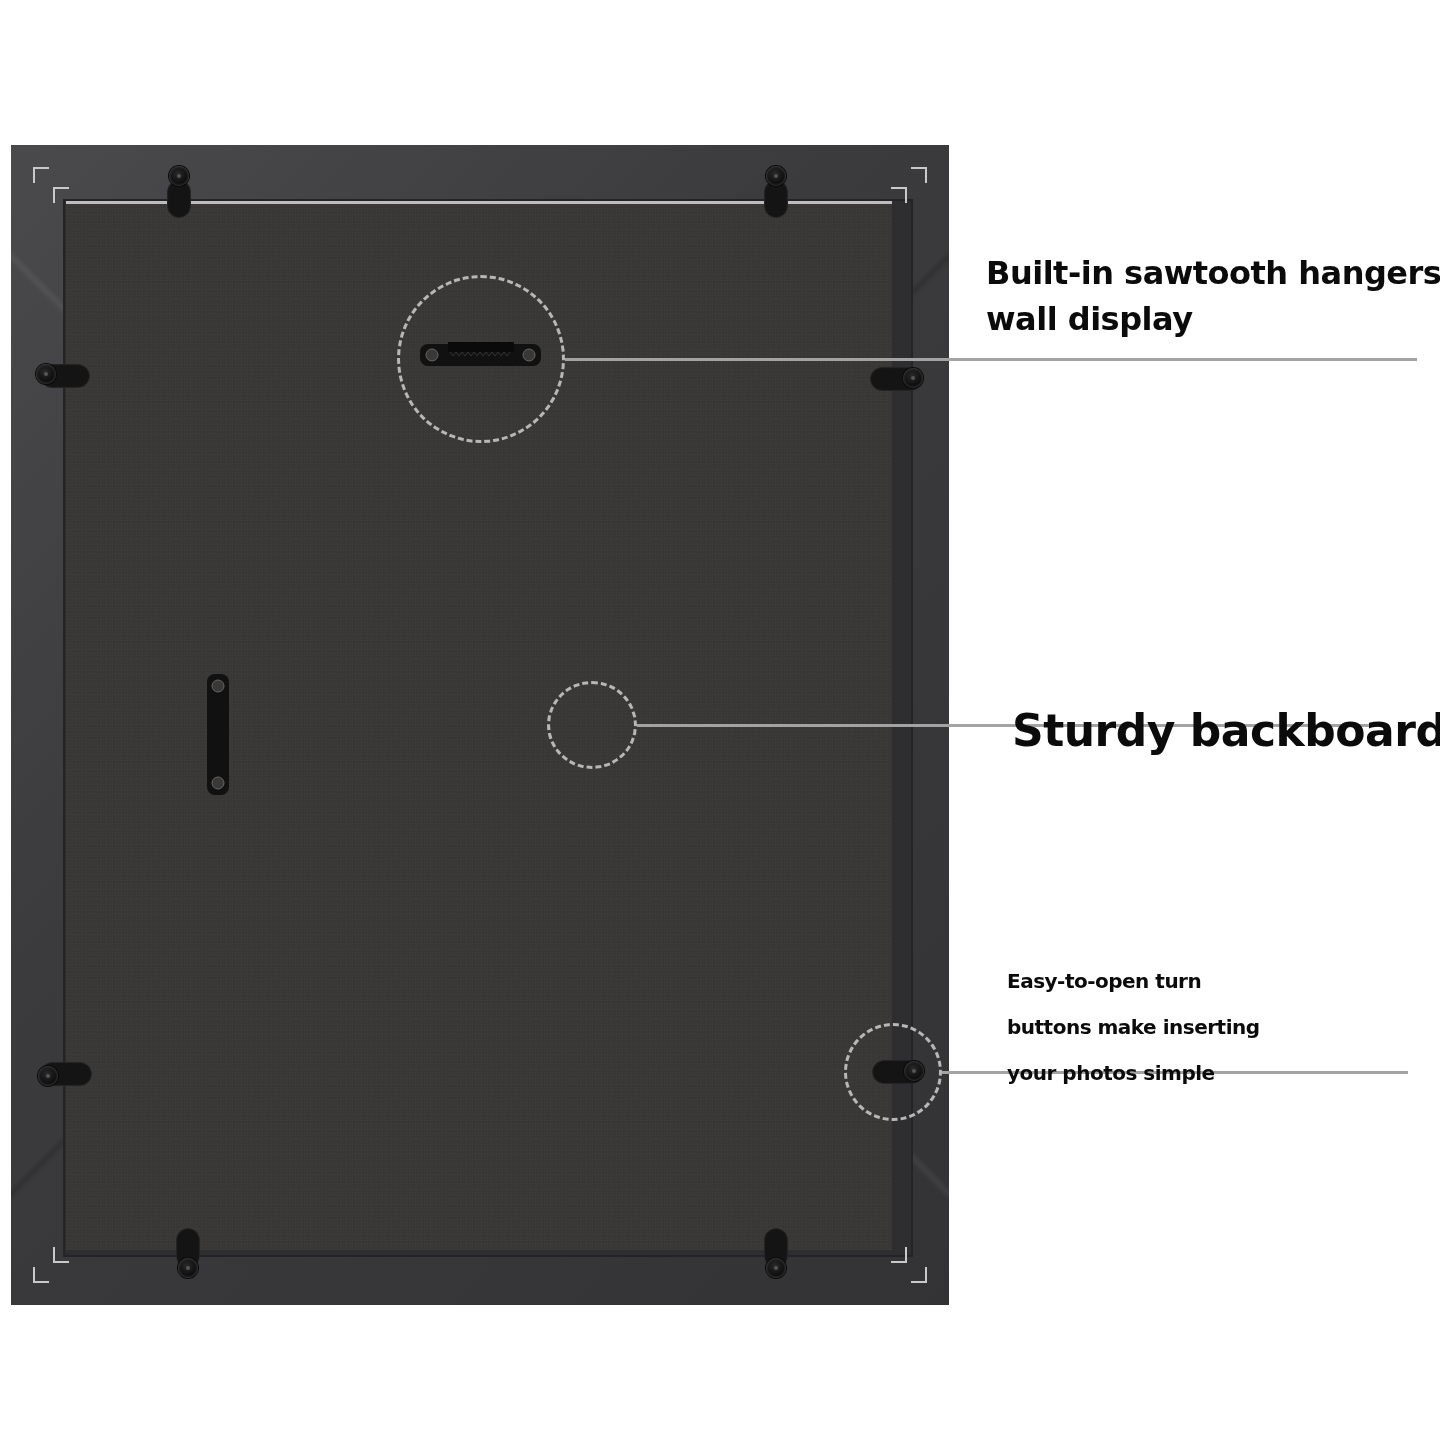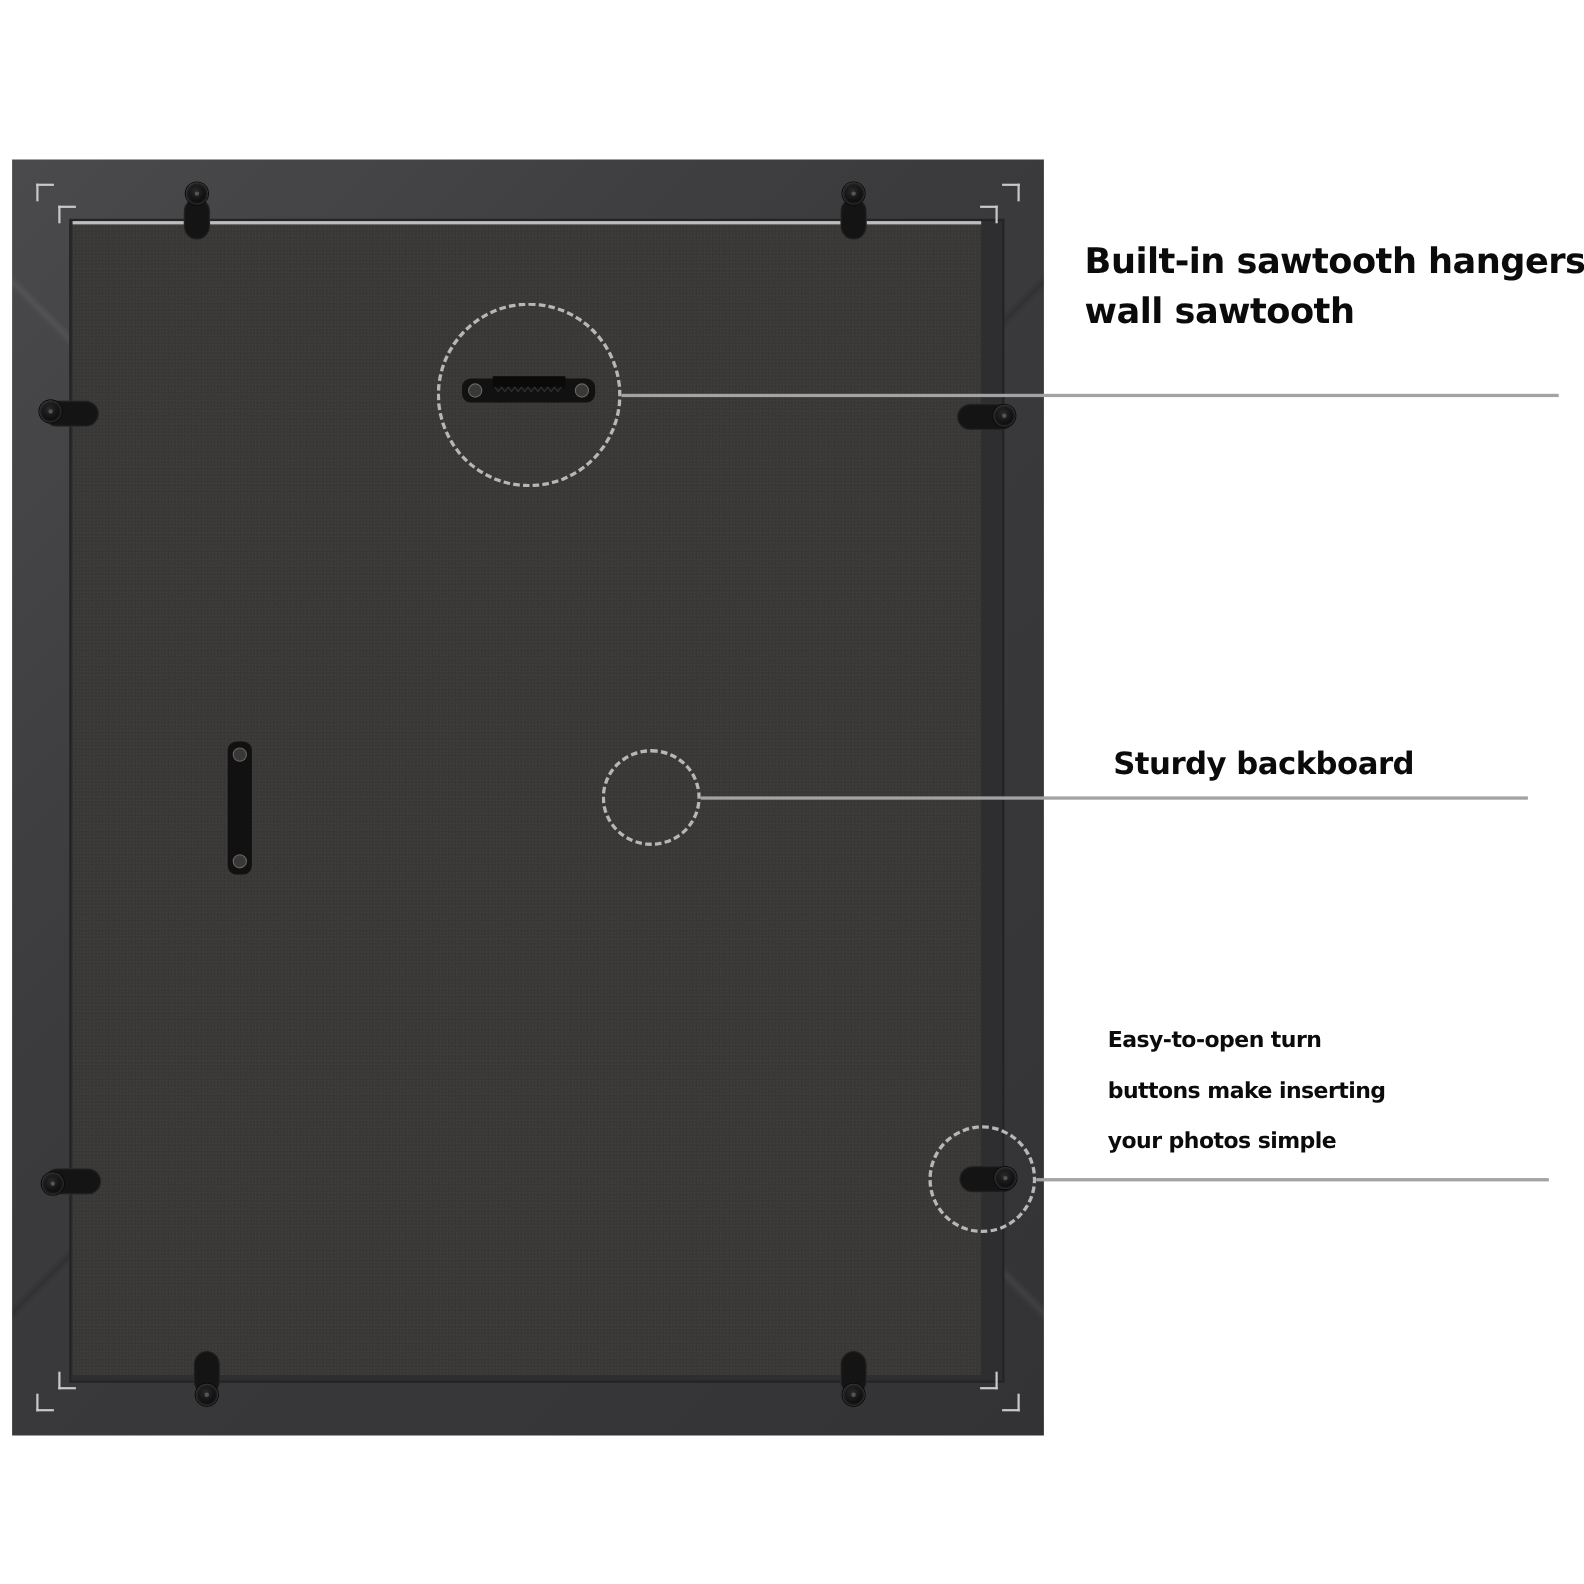--- a/index.html
+++ b/index.html
@@ -64,23 +64,24 @@
     position: absolute; left: 418px; top: 340px; width: 125px; height: 30px;
   }
   .hanger-v {
     position: absolute; left: 203px; top: 672px; width: 30px; height: 125px;
   }
 
   .callout {
     position: absolute; color: #0b0b0b; font-weight: bold;
     font-family: "DejaVu Sans", "Liberation Sans", sans-serif;
     letter-spacing: -0.5px;
+    margin-top: 36px;
   }
   .callout-1 { left: 986px; top: 214px; font-size: 32px; line-height: 46px; width: 450px; }
-  .callout-2 { left: 1012px; top: 672px; font-size: 28px; line-height: 46px; width: 400px; }
+  .callout-2 { left: 1012px; top: 672px; font-size: 44px; line-height: 46px; width: 400px; }
   .callout-3 { left: 1007px; top: 922px; font-size: 20px; line-height: 46px; width: 420px; }
   .callout span { display: block; white-space: nowrap; }
 </style>
 </head>
 <body>
 
 <div class="frame">
   <div class="frame-bevel"></div>
   <div class="rabbet"></div>
 
@@ -132,21 +133,21 @@
 <div class="dash-circle" style="left:397px;top:275px;width:168px;height:168px;"></div>
 <div class="dash-circle" style="left:547px;top:681px;width:90px;height:88px;"></div>
 <div class="dash-circle" style="left:844px;top:1023px;width:98px;height:98px;"></div>
 
 <div class="leader" style="left:565px;top:358px;width:852px;"></div>
 <div class="leader" style="left:637px;top:724px;width:752px;"></div>
 <div class="leader" style="left:942px;top:1071px;width:466px;"></div>
 
 <div class="callout callout-1">
   <span>Built-in sawtooth hangers</span>
-  <span>wall sawtooth</span>
+  <span>wall display</span>
 </div>
 <div class="callout callout-2">
   <span>Sturdy backboard</span>
 </div>
 <div class="callout callout-3">
   <span>Easy-to-open turn</span>
   <span>buttons make inserting</span>
   <span>your photos simple</span>
 </div>
 

